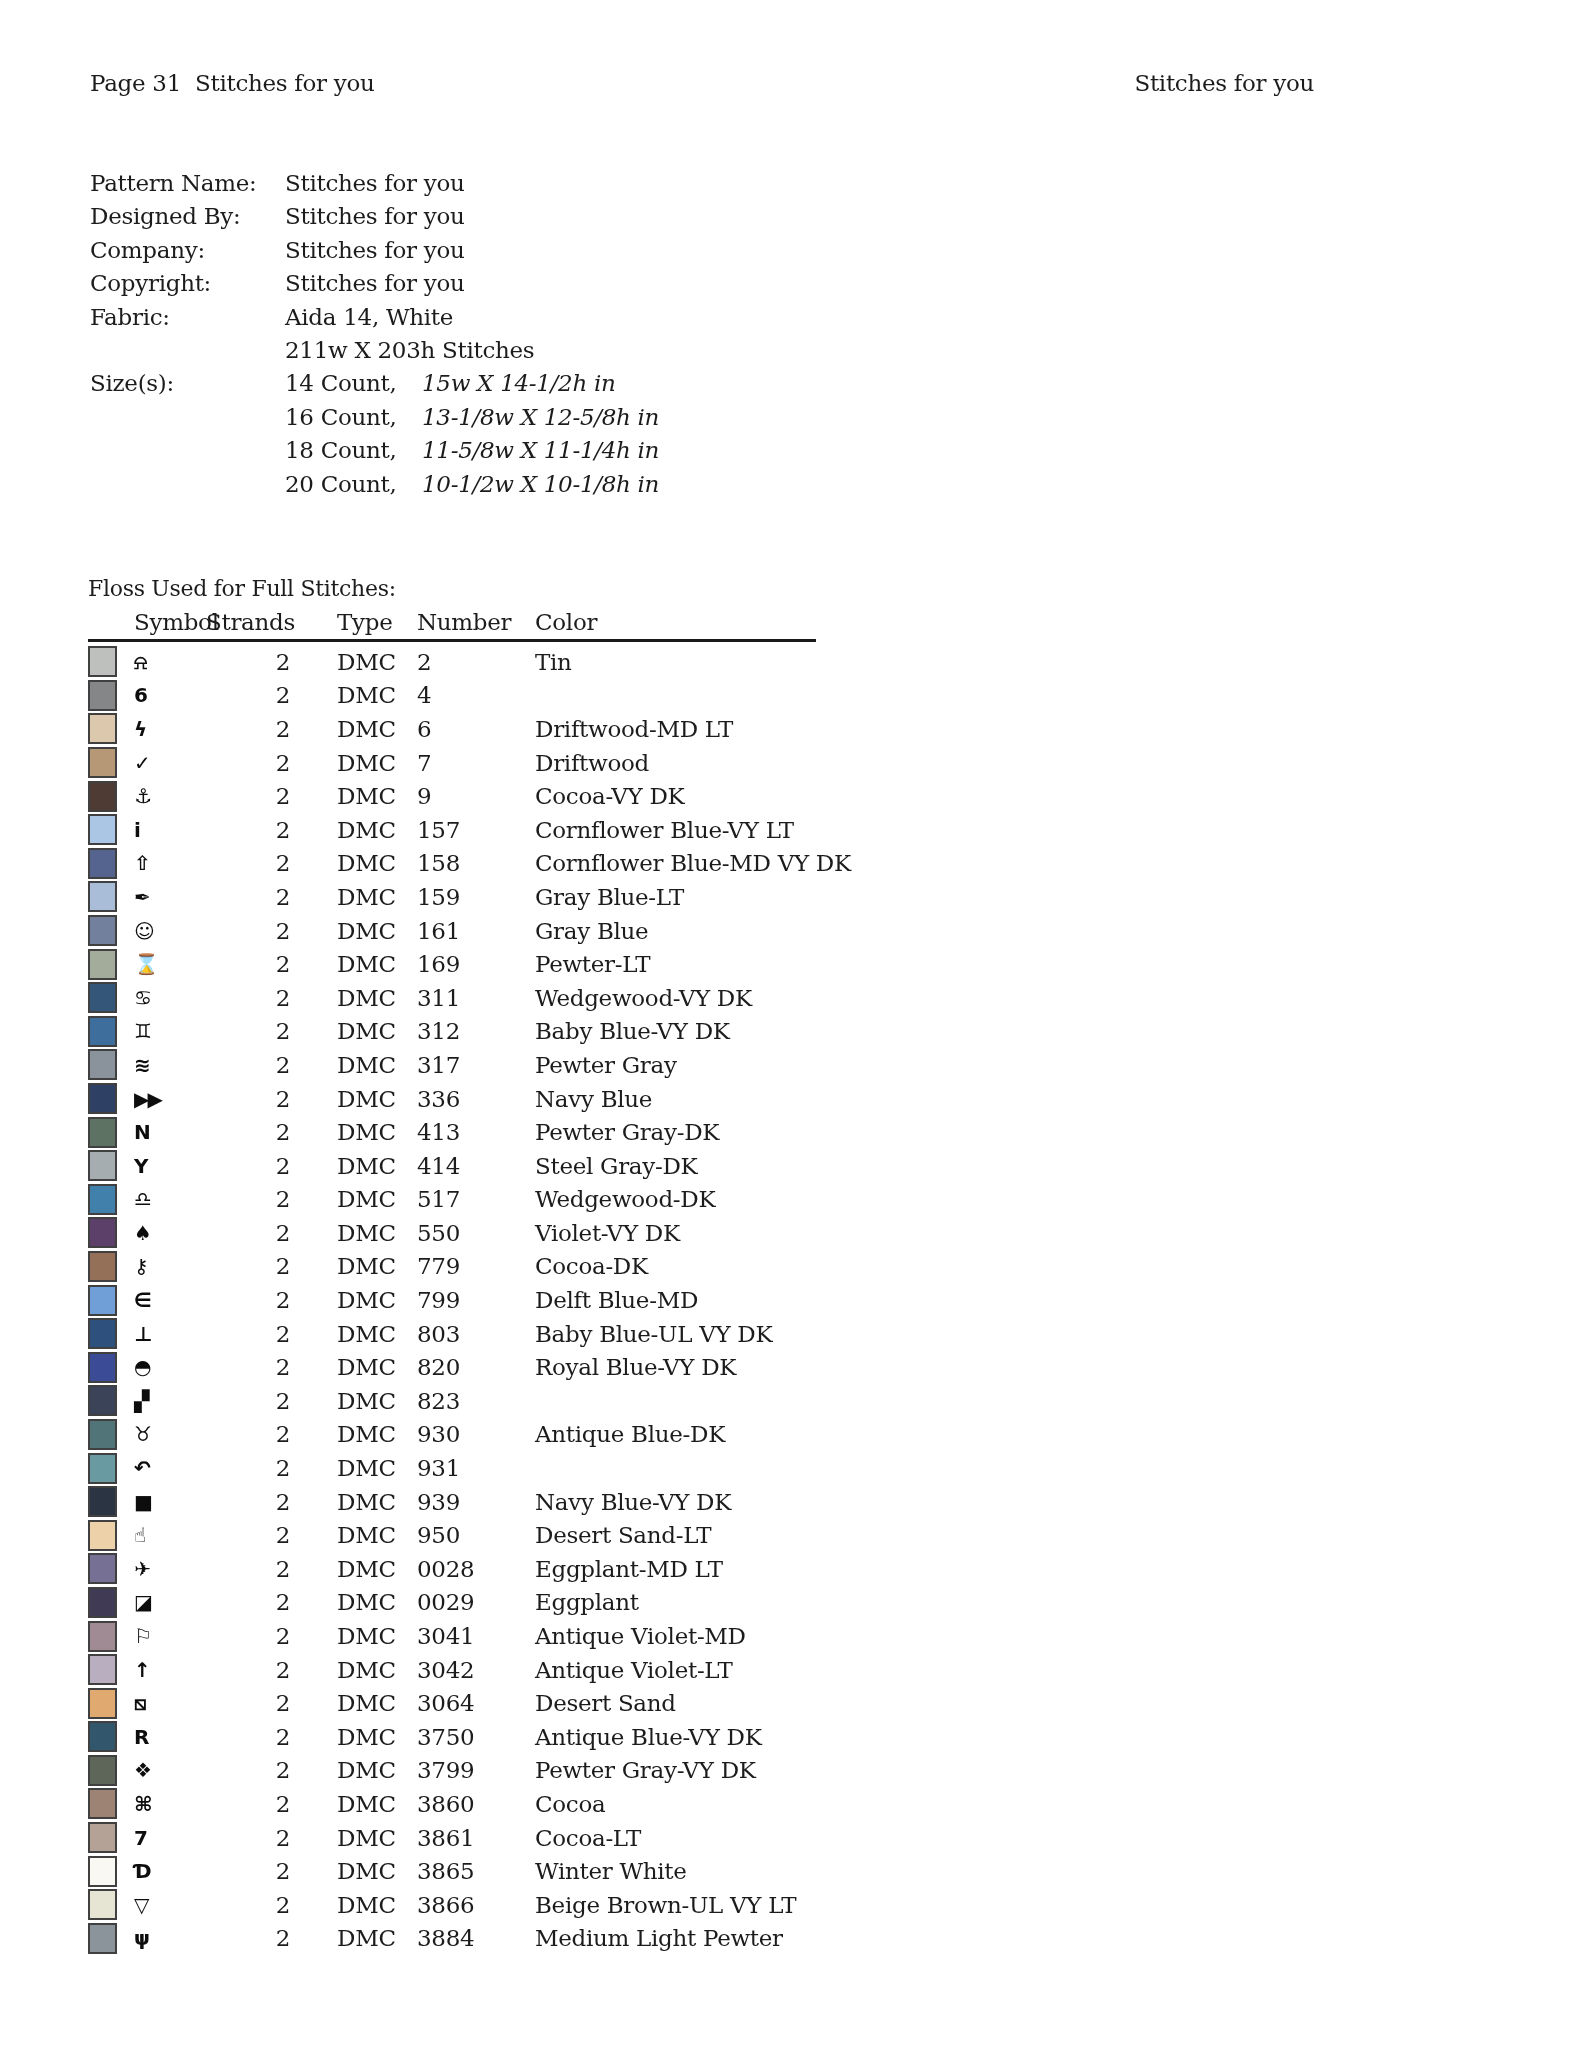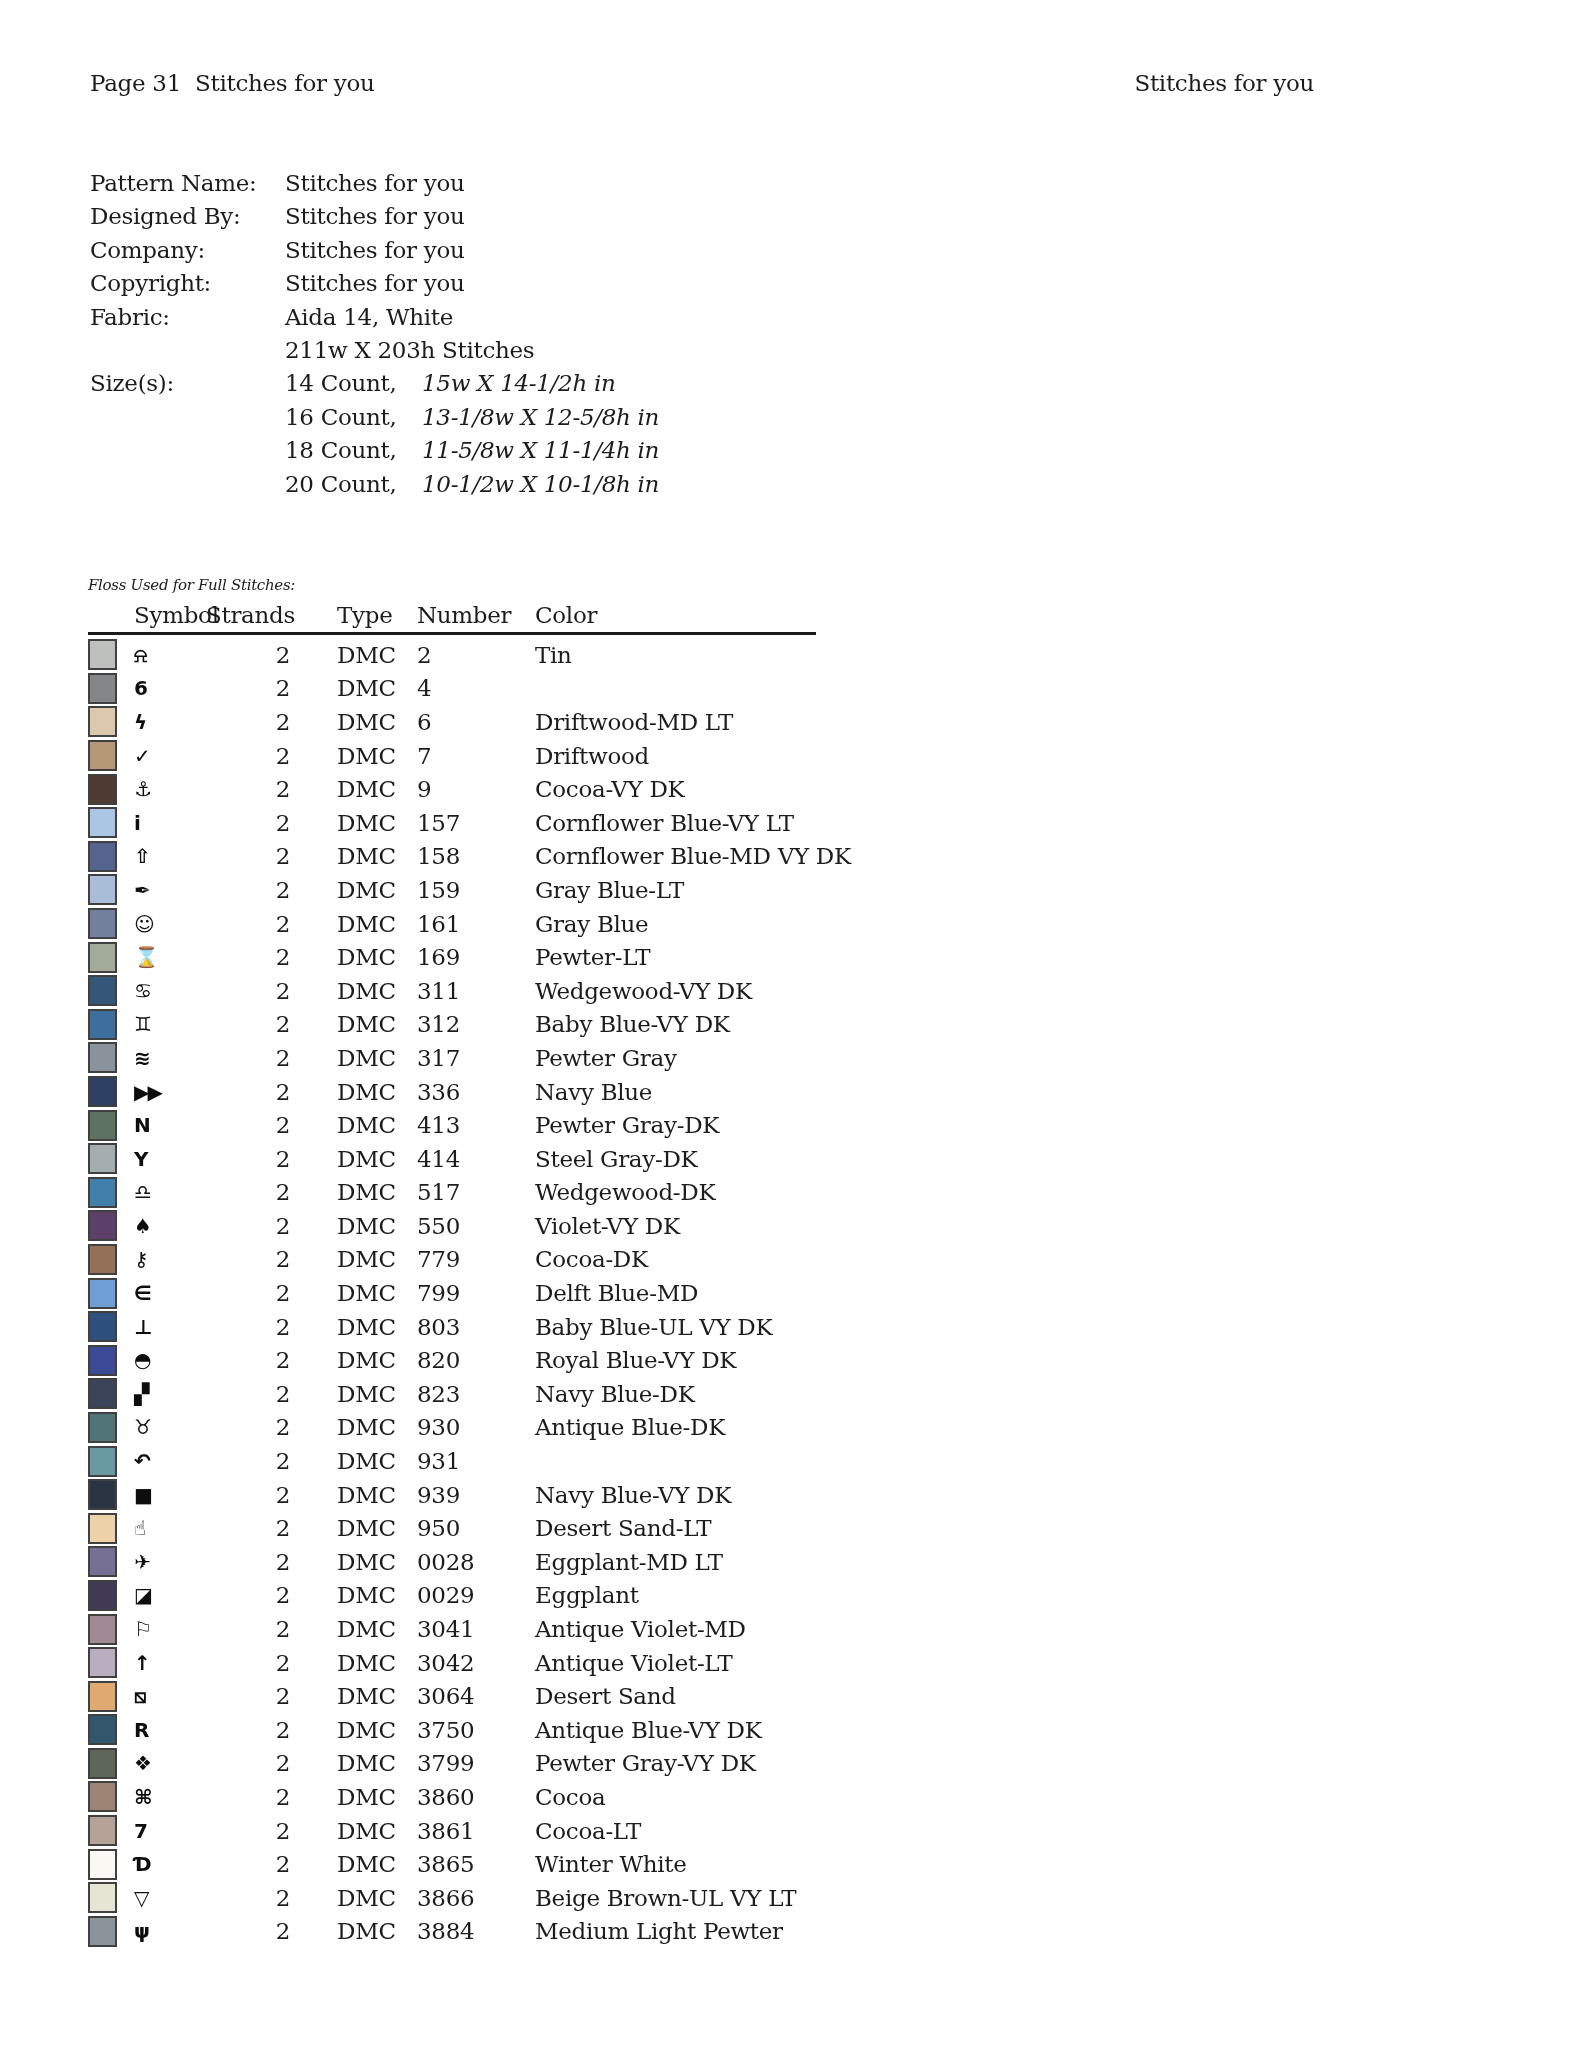--- a/index.html
+++ b/index.html
@@ -20,21 +20,21 @@
     font-size:23px;letter-spacing:-0.3px;
   }
   
   .info{position:absolute;left:90px;top:170px;width:760px;}
   .irow{display:flex;height:33.4px;align-items:flex-start;font-size:23px;letter-spacing:-0.3px;}
   .ilabel{display:inline-block;width:195px;flex:0 0 195px;}
   .ivalue{display:inline-block;min-width:137px;}
   .ivalue2{display:inline-block;font-style:italic;}
   
   .floss{position:absolute;left:88px;top:576px;width:1400px;}
-  .floss-title{font-size:15px;letter-spacing:-0.3px;font-style:italic;}
+  .floss-title{font-size:22px;letter-spacing:-0.3px;}
   .frow{
     display:grid;
     grid-template-columns:30px 88px 100px 85px 115px 1fr;
     align-items:center;
     height:33.6px;
     font-size:23px;letter-spacing:-0.3px;
   }
   .fhead{margin-top:6px;height:30px;}
   .rule{width:728px;border-top:3px solid #1a1a1a;margin-top:2px;margin-bottom:3px;}
   .c-sym{text-align:left;padding-left:16px;}
@@ -341,21 +341,20 @@
           <span class="c-col">Royal Blue-VY DK</span>
         </div>
         <div class="frow">
           <span>
             <span class="swatch" style="background: rgb(59, 67, 88); display: block;"></span>
           </span>
           <span class="c-sym sym">▞</span>
           <span class="c-str">2</span>
           <span class="c-typ">DMC</span>
           <span class="c-num">823</span>
-          <span class="c-col">Navy Blue-DK</span>
         </div>
         <div class="frow">
           <span>
             <span class="swatch" style="background: rgb(80, 116, 120); display: block;"></span>
           </span>
           <span class="c-sym sym">♉</span>
           <span class="c-str">2</span>
           <span class="c-typ">DMC</span>
           <span class="c-num">930</span>
           <span class="c-col">Antique Blue-DK</span>

